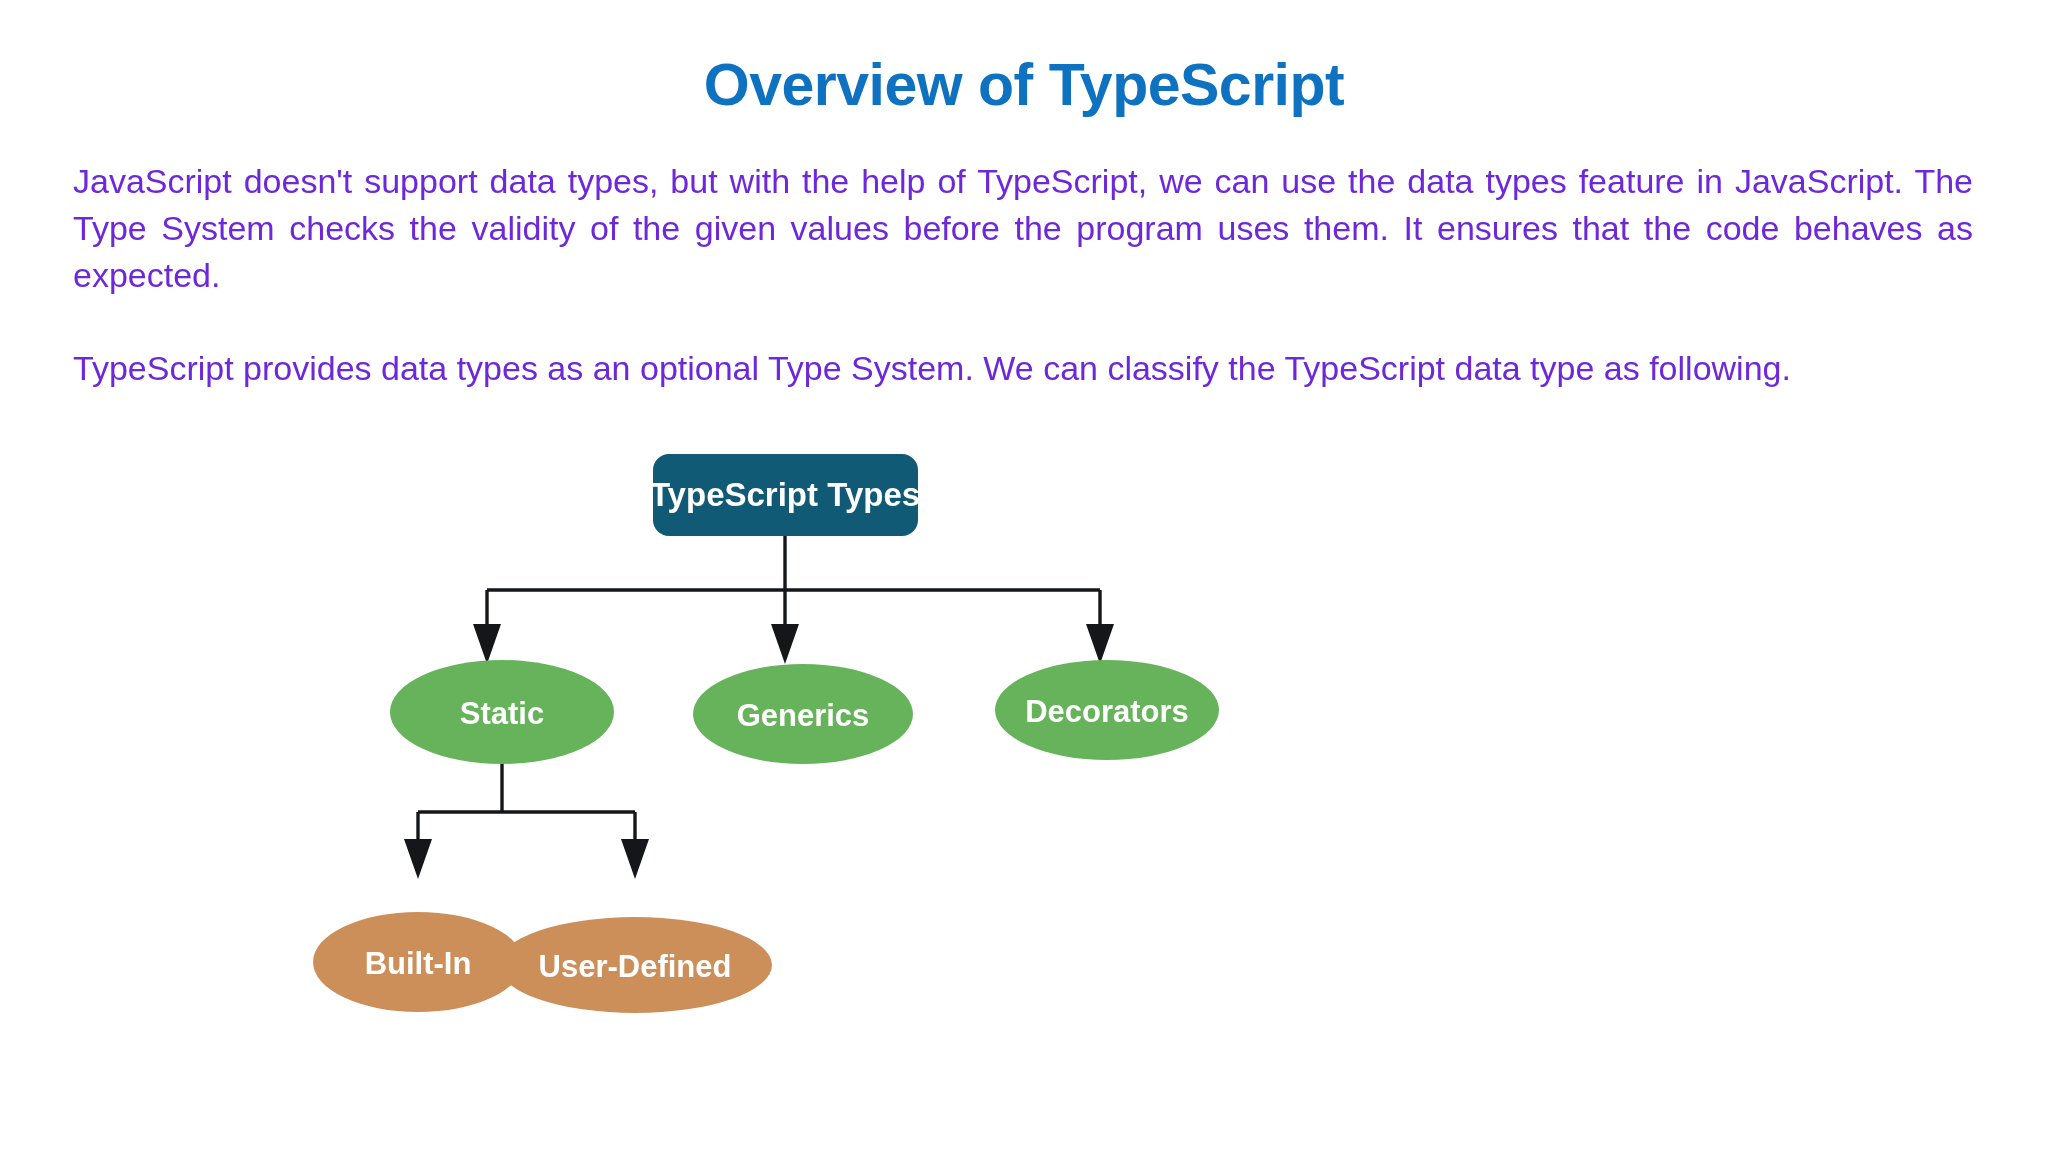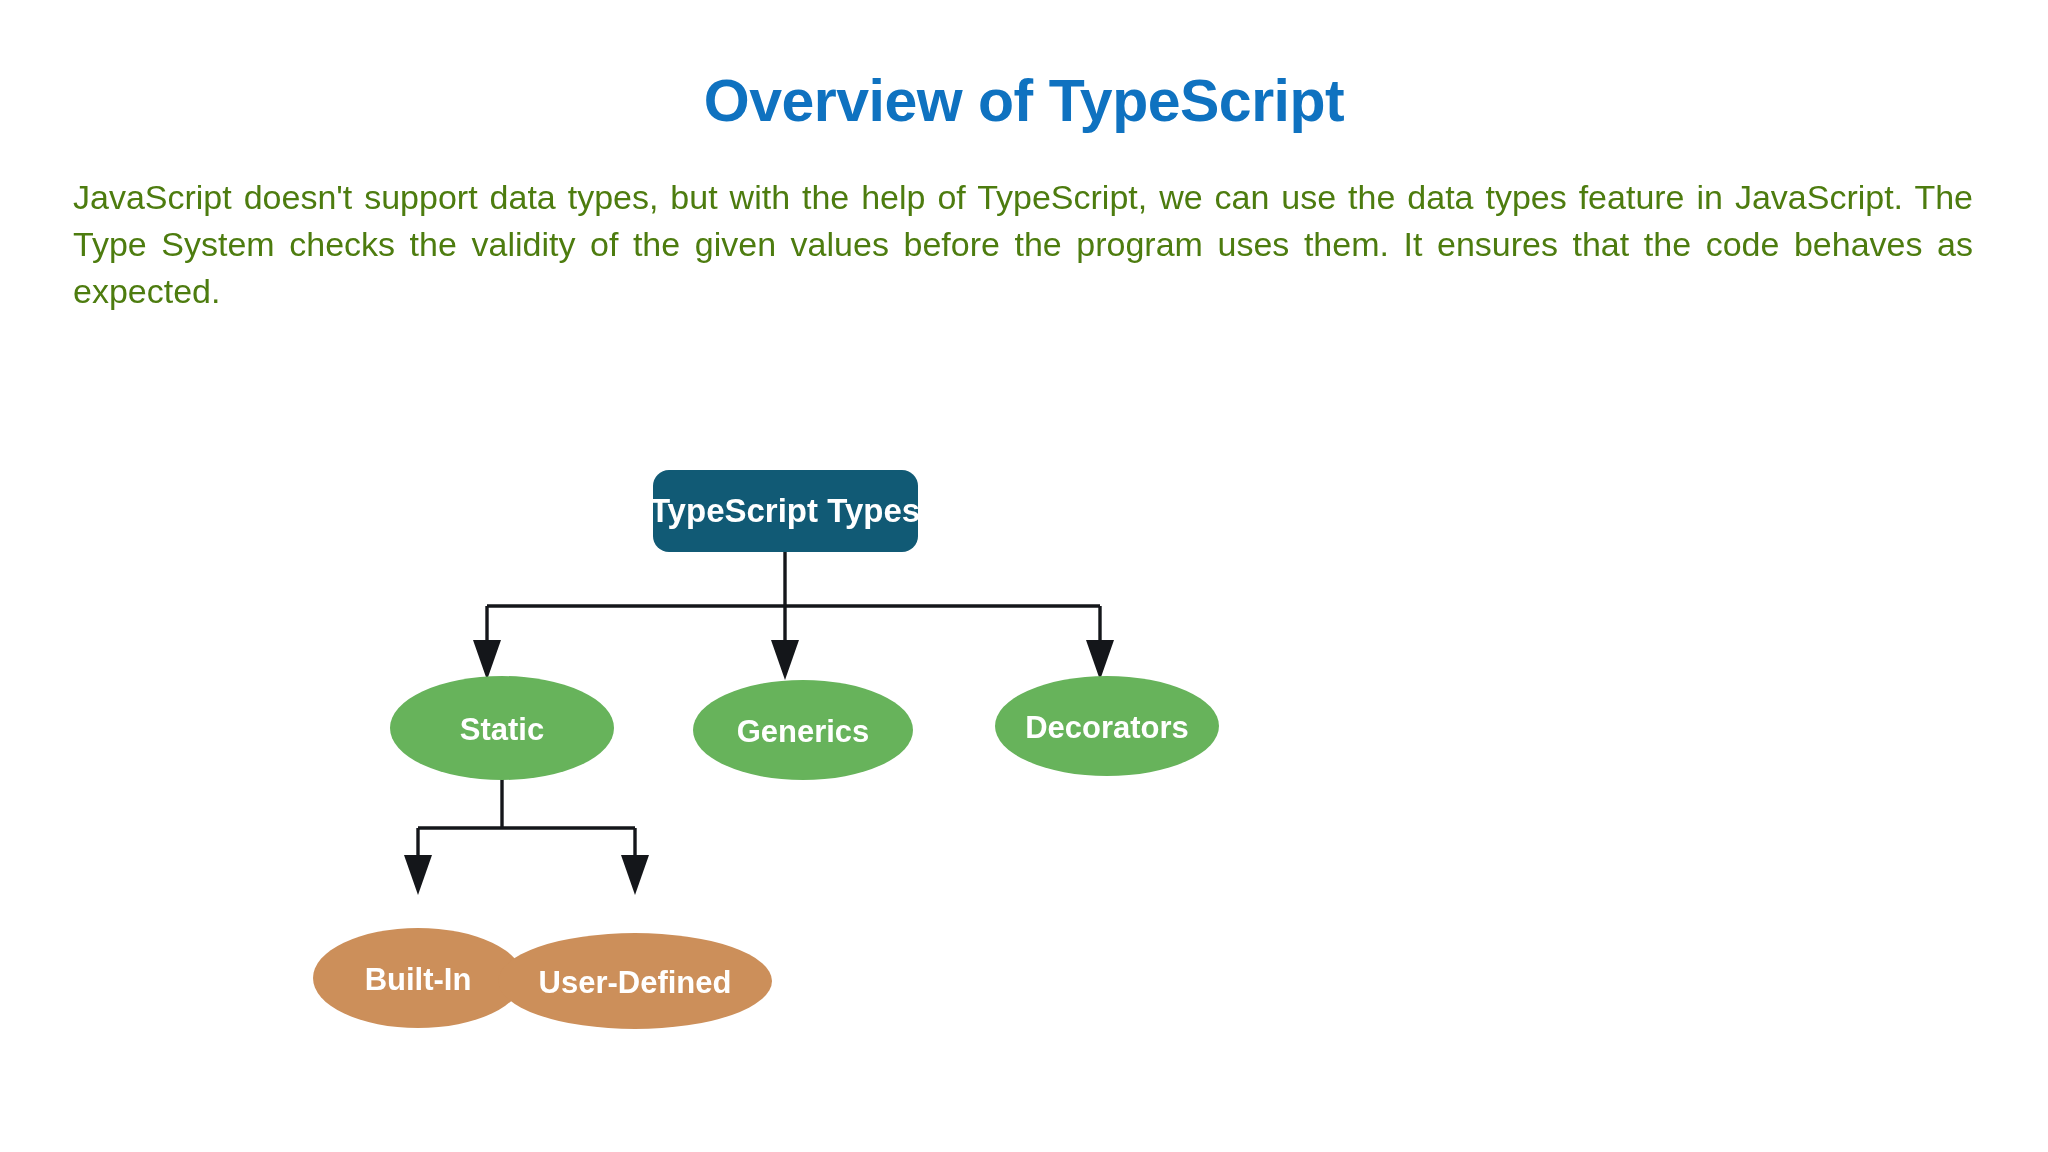--- a/index.html
+++ b/index.html
@@ -15,21 +15,20 @@
     font-family: "Liberation Sans", "DejaVu Sans", sans-serif;
     color: #111111;
     position: relative;
   }
 
   #slide {
     position: relative;
     width: 2048px;
     height: 812px;
     background: #ffffff;
-    margin-top: 16px;
   }
 
   
   #page-title {
     position: absolute;
     left: 0;
     top: 55px;
     width: 2048px;
     text-align: center;
     font-family: "Liberation Sans", "DejaVu Sans", sans-serif;
@@ -45,21 +44,21 @@
   #body-copy {
     position: absolute;
     left: 73px;
     top: 158px;
     width: 1900px;
   }
   .para {
     font-family: "Liberation Sans", "DejaVu Sans", sans-serif;
     font-size: 34px;
     line-height: 47px;
-    color: #4d7c0f;
+    color: #6d28d9;
     margin: 0;
   }
   .para.justify {
     text-align: justify;
     text-align-last: left;
   }
   .para-gap {
     height: 46px;
   }
 
@@ -102,20 +101,21 @@
 </head>
 <body>
 
 <div id="slide">
 
   <div id="page-title">Overview of TypeScript</div>
 
   <div id="body-copy">
     <p class="para justify">JavaScript doesn't support data types, but with the help of TypeScript, we can use the data types feature in JavaScript. The Type System checks the validity of the given values before the program uses them. It ensures that the code behaves as expected.</p>
     <div class="para-gap"></div>
+    <p class="para">TypeScript provides data types as an optional Type System. We can classify the TypeScript data type as following.</p>
   </div>
 
   <div id="diagram">
     <svg viewBox="0 0 1200 560" xmlns="http://www.w3.org/2000/svg">
 
       <g>
 
         <path class="edge-line" d="M 345 94 L 345 148"></path>
 
         <path class="edge-line" d="M 47 148 L 660 148"></path>

